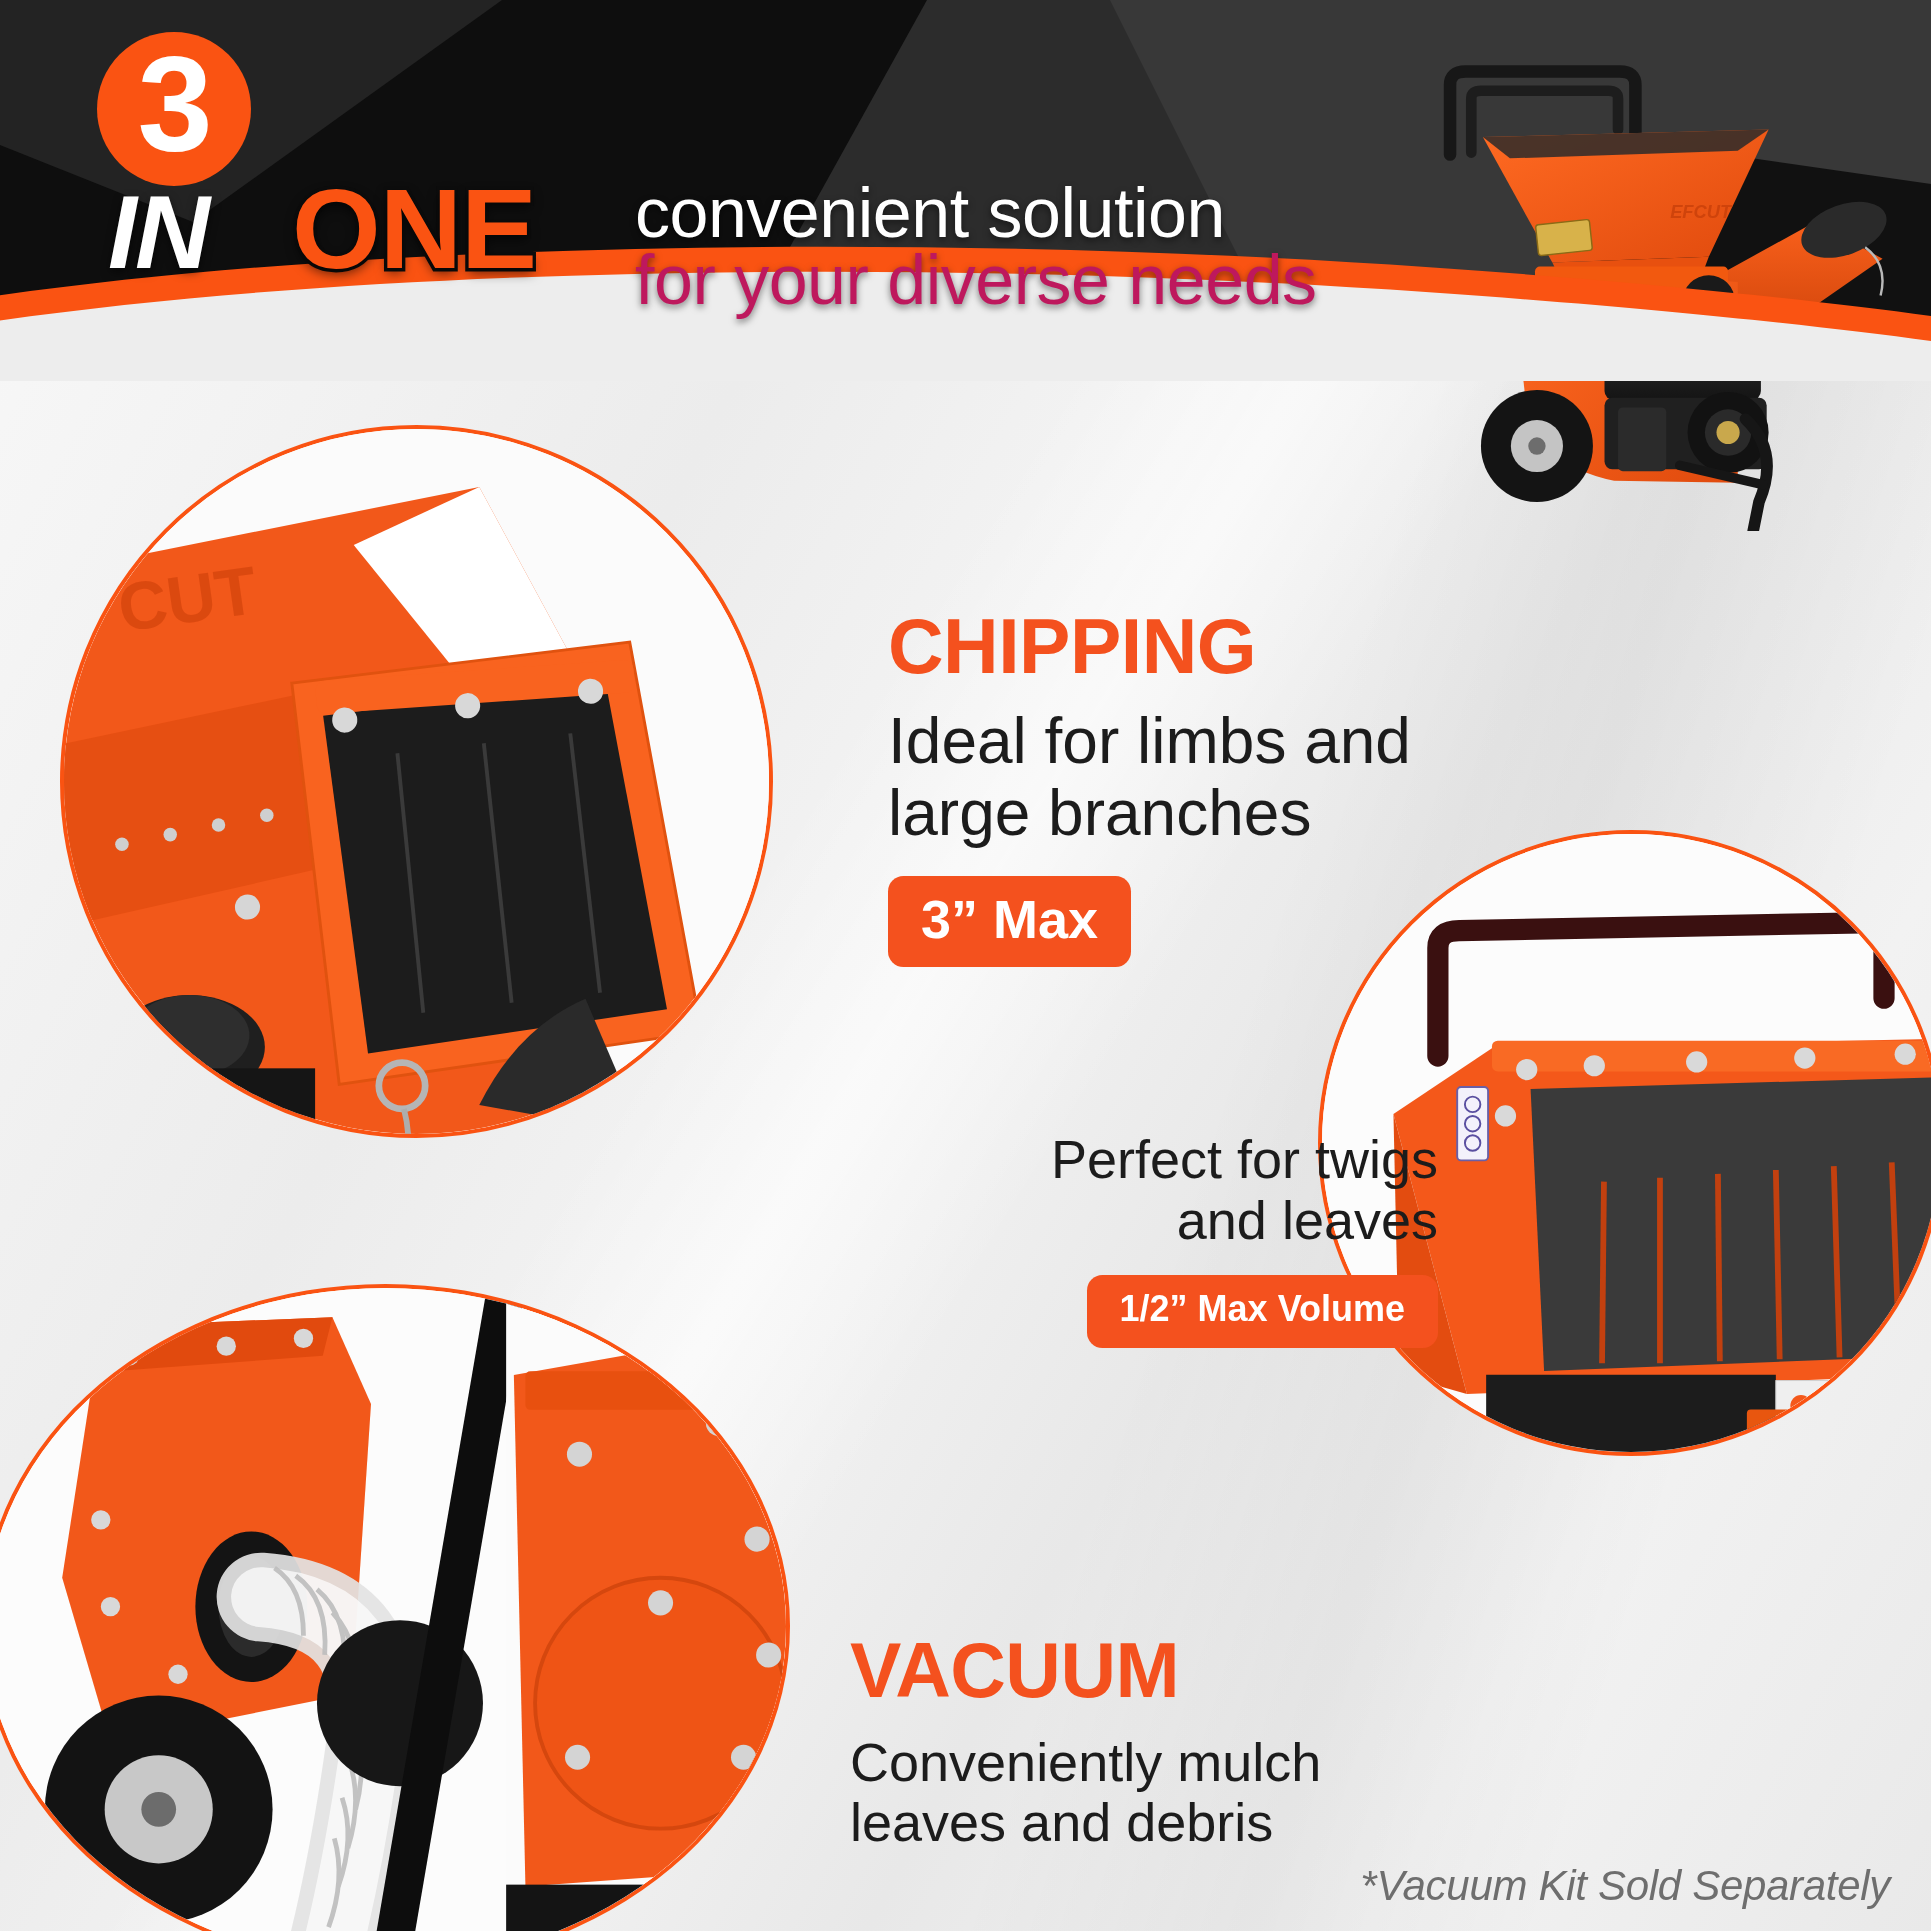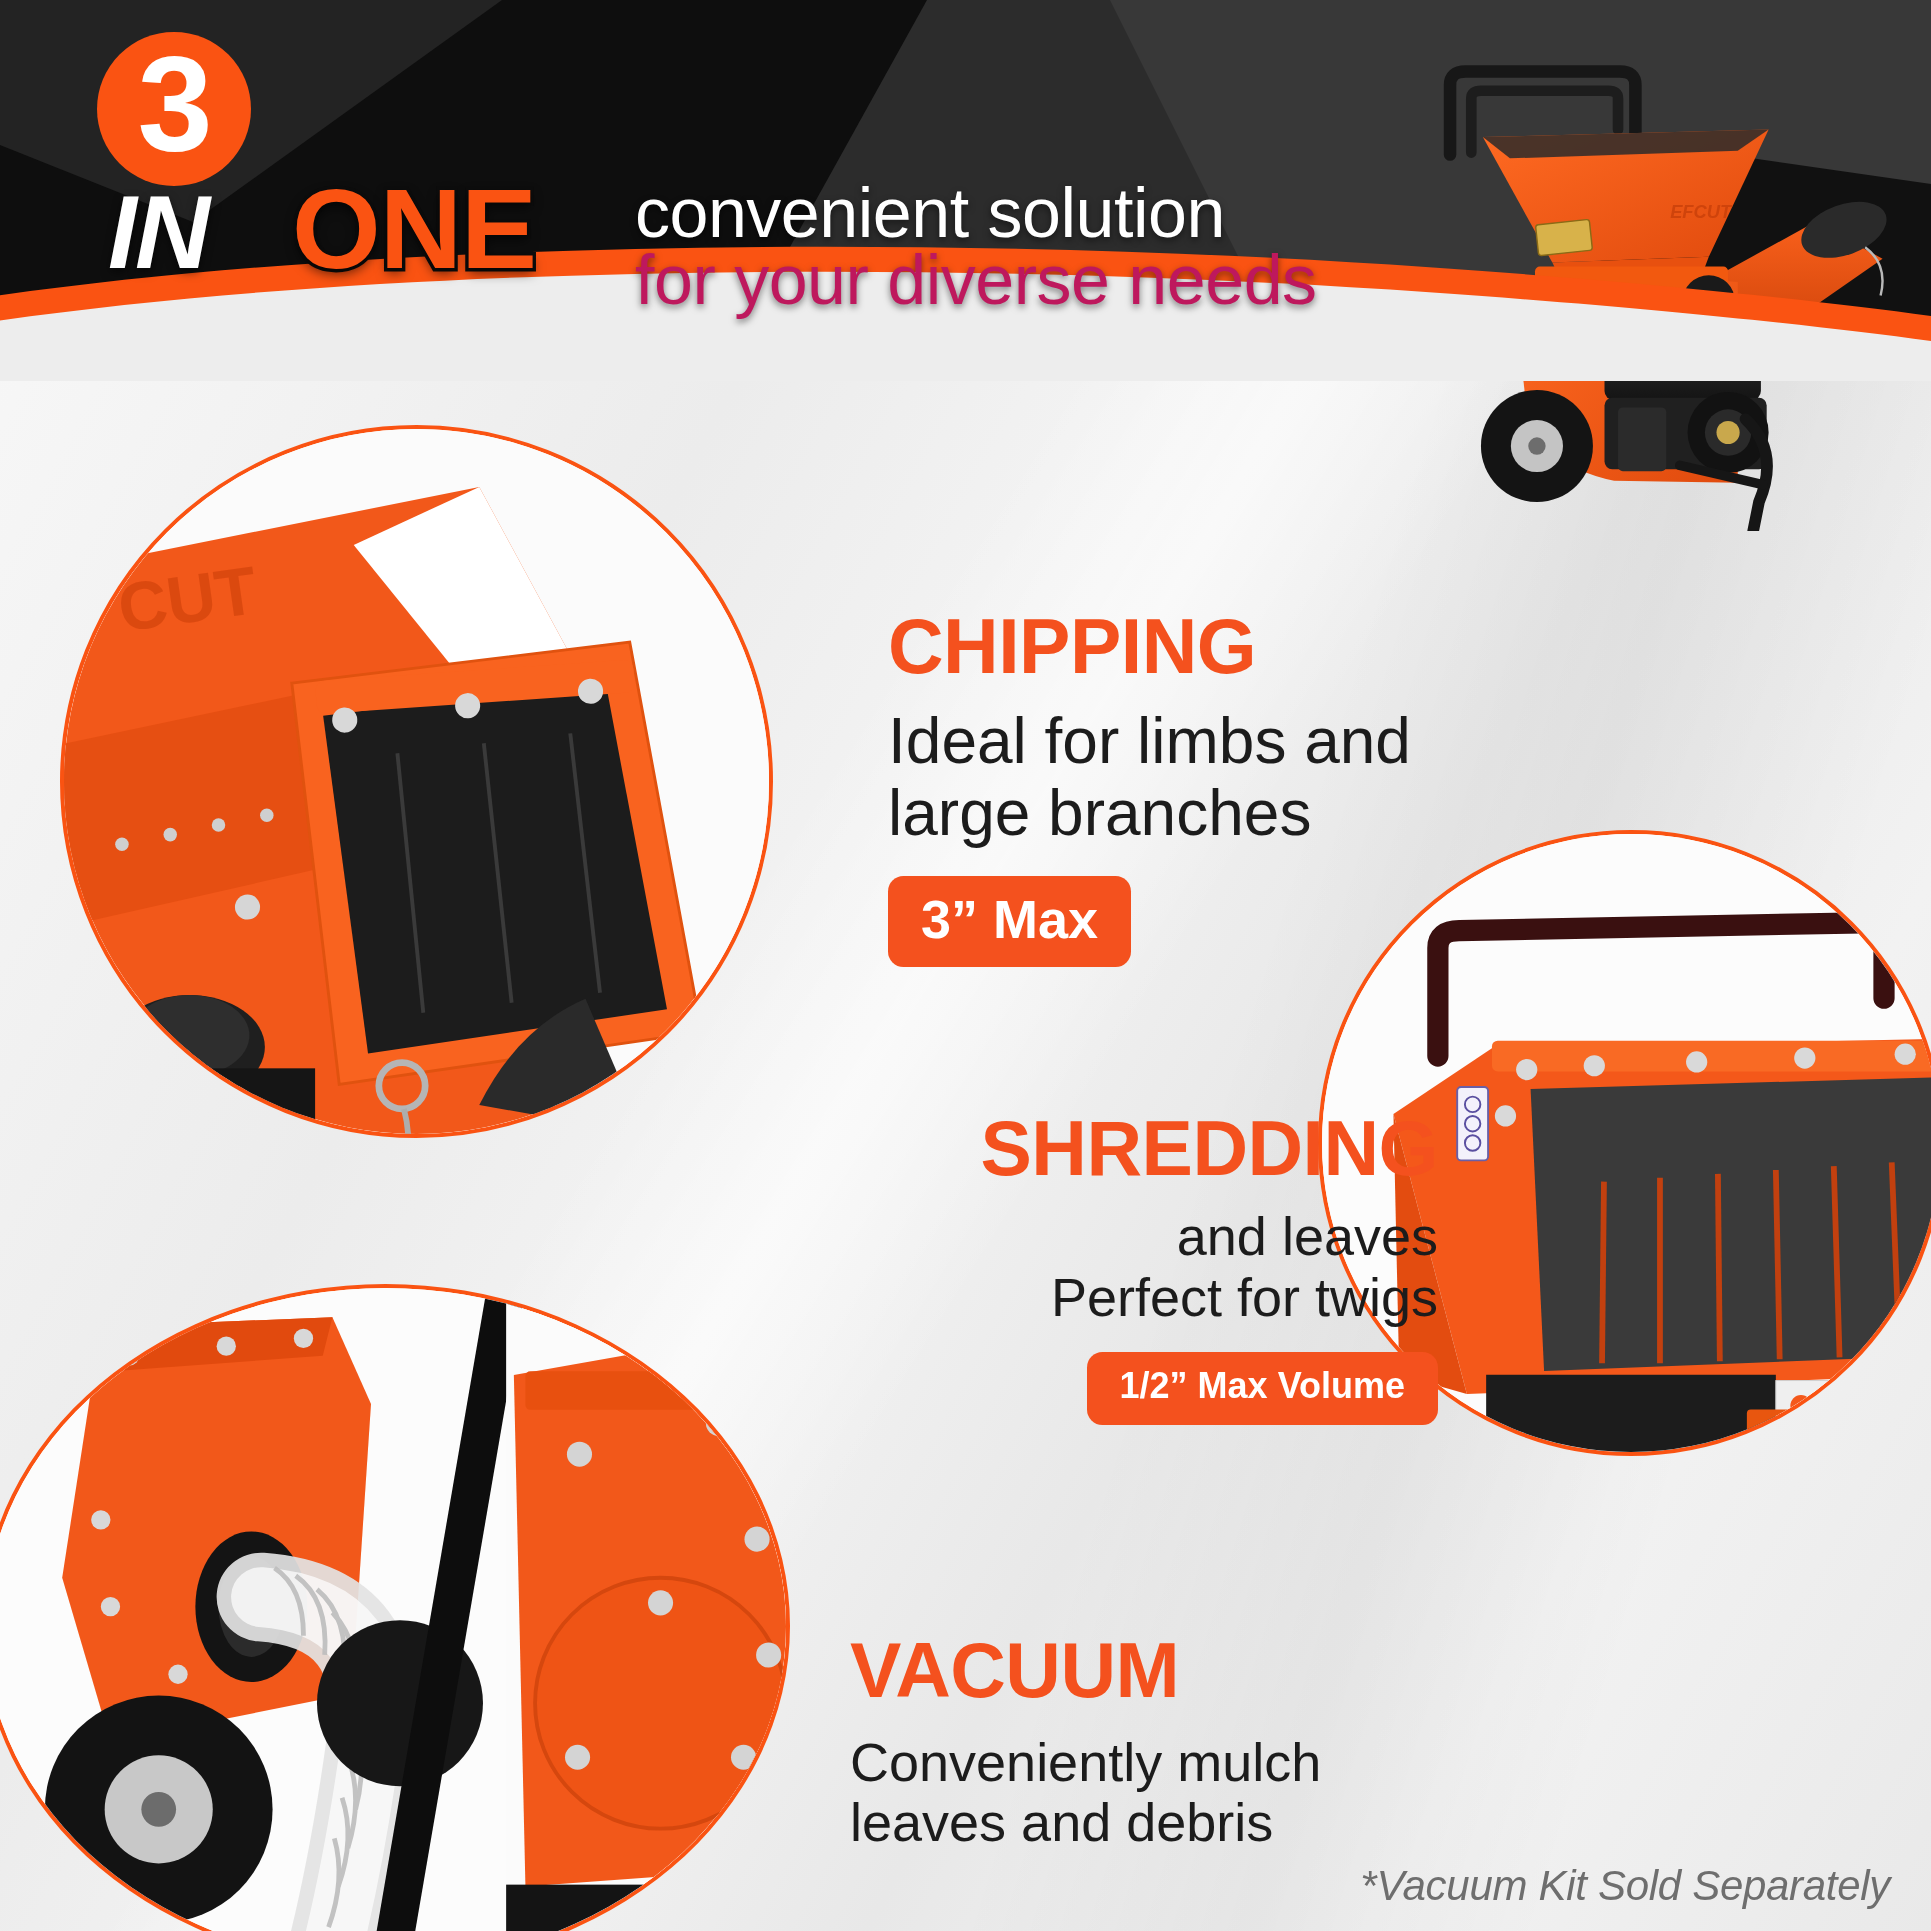--- a/index.html
+++ b/index.html
@@ -365,24 +365,23 @@
   <div class="blk b-chip">
     <div class="ttl">CHIPPING</div>
     <div class="desc">
       <div>Ideal for limbs and</div>
       <div>large branches</div>
     </div>
     <div class="badge">3” Max</div>
   </div>
 
   <div class="blk b-shred">
-    <div class="ttl">SHREDDING</div>
     <div class="desc">
+      <div>Perfect for twigs</div>
       <div>and leaves</div>
-      <div>Perfect for twigs</div>
     </div>
     <div class="badge">1/2” Max Volume</div>
   </div>
 
   <div class="blk b-vac">
     <div class="ttl">VACUUM</div>
     <div class="desc">
       <div>Conveniently mulch</div>
       <div>leaves and debris</div>
     </div>

